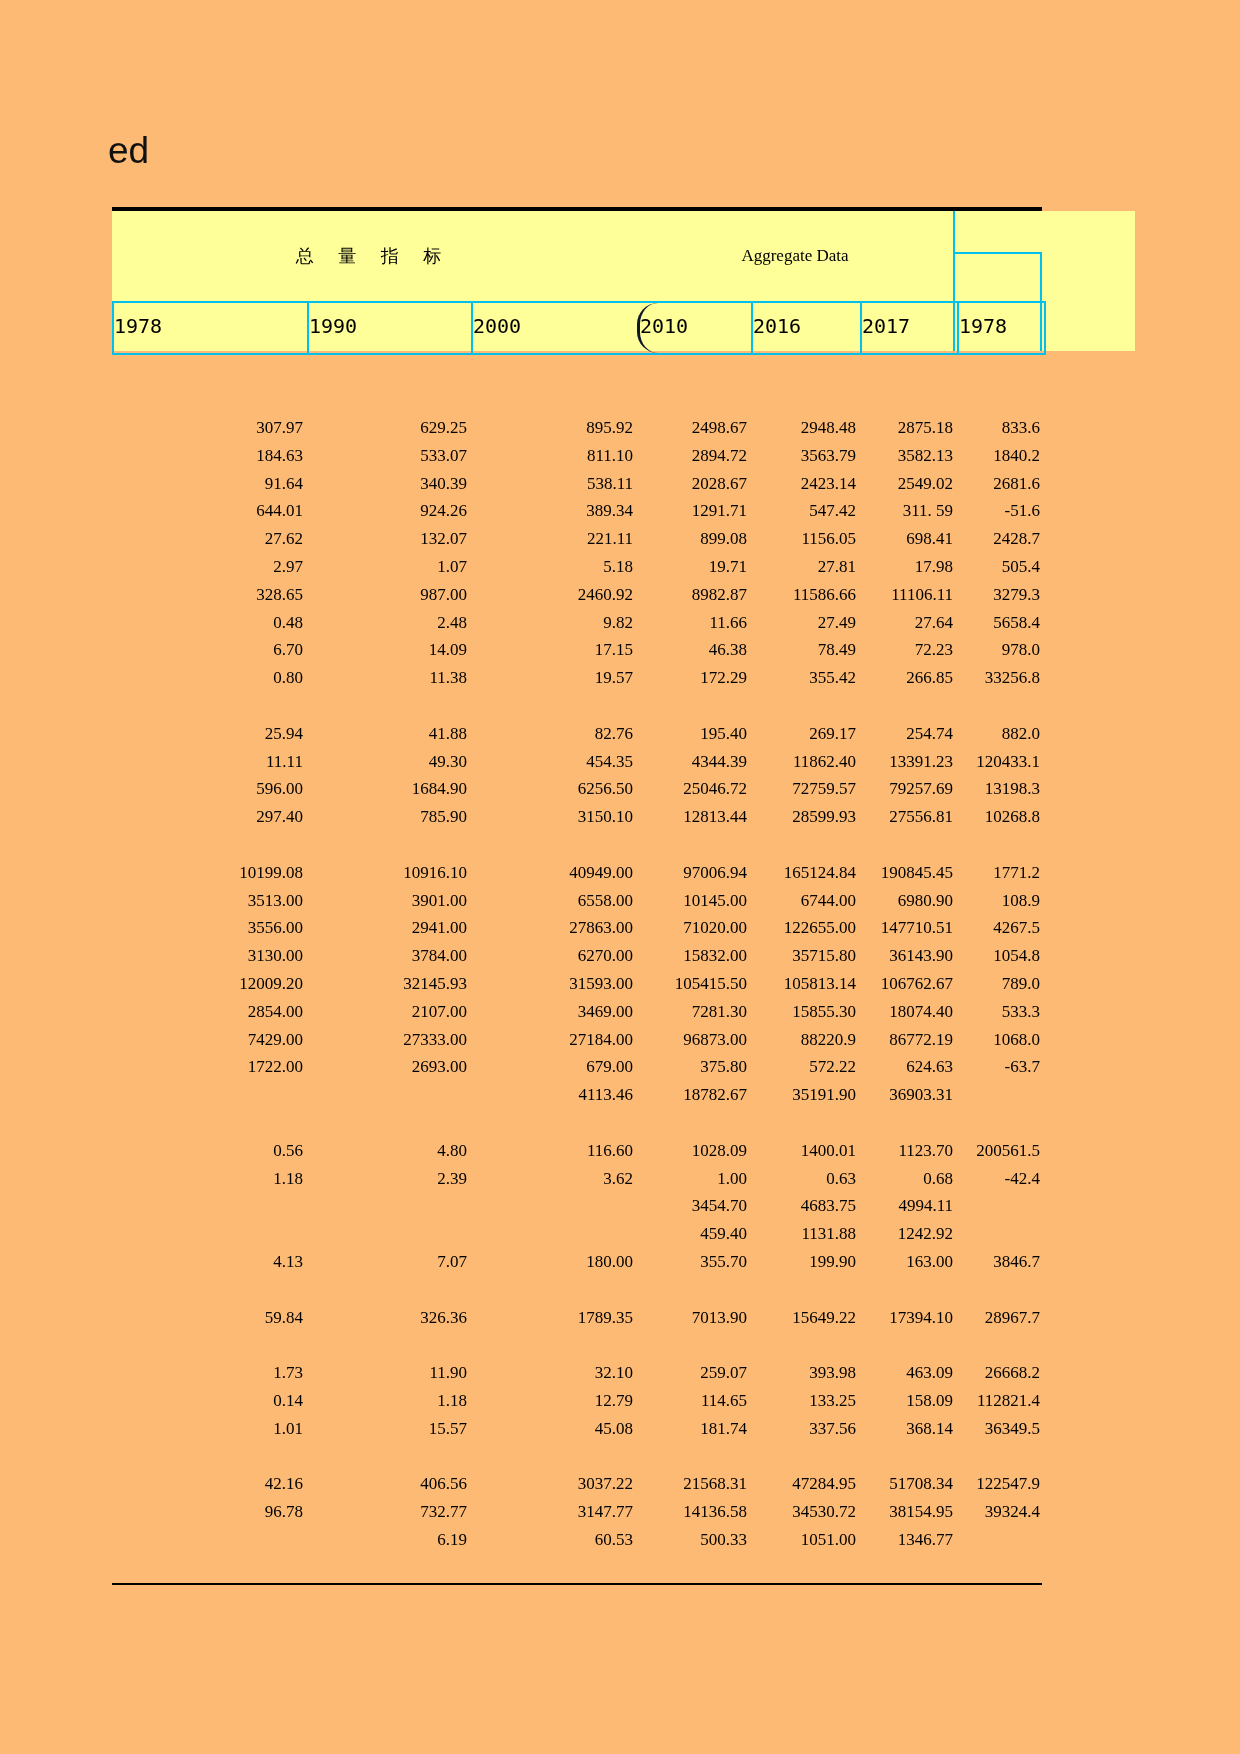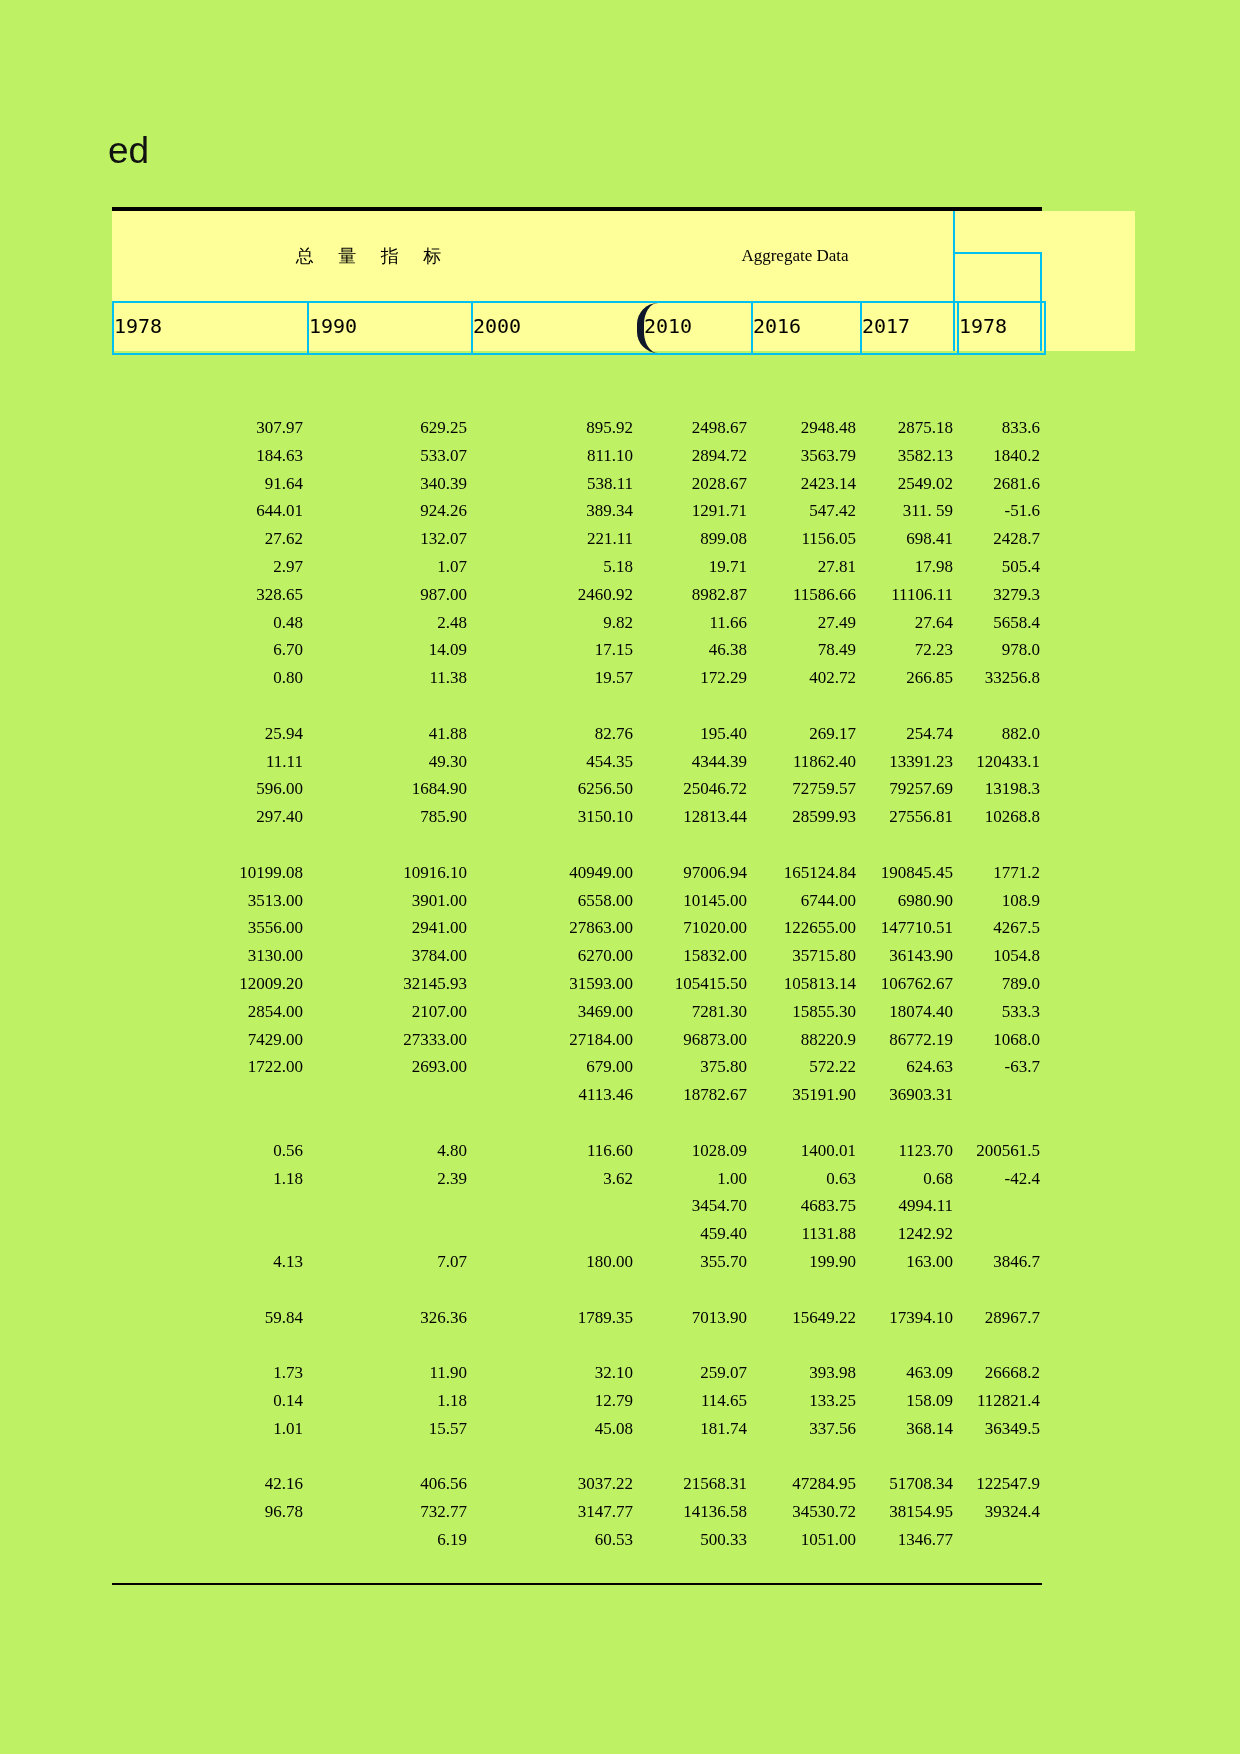--- a/index.html
+++ b/index.html
@@ -1,35 +1,35 @@
 <!DOCTYPE html>
 <html><head>
 <meta charset="utf-8">
 <style>
   html,body{margin:0;padding:0;background:#ffffff;}
-  .page{position:relative;width:1240px;height:1754px;background:#bef264;overflow:hidden;
+  .page{position:relative;width:1240px;height:1754px;background:#fdba74;overflow:hidden;
         font-family:"Liberation Serif", serif;color:#000;}
   .doc-title{position:absolute;left:108px;top:130px;font-family:"Liberation Sans", sans-serif;
         font-size:37px;font-weight:500;color:#111;}
   .table-wrap{position:absolute;left:112px;top:207px;width:1023px;}
   .top-border{position:absolute;left:0;top:0;width:930px;height:4px;background:#000;}
   .hdr{position:absolute;left:0;top:4px;width:1023px;height:140px;background:#ffff99;}
   .grp{position:absolute;top:0;height:90px;line-height:90px;text-align:center;}
   .grp-cn{left:0;width:523px;font-size:18px;letter-spacing:10px;font-family:"Liberation Serif", serif;}
   .grp-en{left:523px;width:320px;font-size:17px;font-family:"Liberation Serif", serif;}
   .vline-tall{position:absolute;left:841px;top:0;width:2px;height:140px;background:#00c0f0;}
   .hline-right{position:absolute;left:843px;top:41px;width:87px;height:2px;background:#00c0f0;}
   .vline-right{position:absolute;left:928px;top:41px;width:2px;height:99px;background:#00c0f0;}
   .yrow{position:absolute;left:0;top:90px;width:930px;height:50px;display:grid;
         grid-template-columns:193px 164px 166px 114px 109px 97px 87px;
         border:2px solid #00c0f0;}
   .ycell{box-sizing:border-box;line-height:46px;
         font-family:"DejaVu Sans Mono", monospace;font-size:20px;}
   .ycell.cb{border-left:2px solid #00c0f0;}
-  .ycell.bb{border-left:7px solid #0f172a;border-radius:21px;}
+  .ycell.bb{border-left:3px solid #0f172a;border-radius:21px;}
   .grid{position:absolute;left:4px;top:207px;width:930px;}
   .row{display:grid;grid-template-columns:193px 164px 166px 114px 109px 97px 87px;height:27.8px;}
   .row.spacer{height:27.8px;}
   .cell{box-sizing:border-box;text-align:right;padding-right:6px;
         font-family:"Liberation Serif", serif;font-size:17px;line-height:27.8px;white-space:pre;}
   .bottom-border{position:absolute;left:0;top:1376px;width:930px;height:2px;background:#000;}
 </style>
 </head>
 <body>
 
@@ -139,21 +139,21 @@
           <div class="cell">46.38</div>
           <div class="cell">78.49</div>
           <div class="cell">72.23</div>
           <div class="cell">978.0</div>
         </div>
         <div class="row">
           <div class="cell">0.80</div>
           <div class="cell">11.38</div>
           <div class="cell">19.57</div>
           <div class="cell">172.29</div>
-          <div class="cell">402.72</div>
+          <div class="cell">355.42</div>
           <div class="cell">266.85</div>
           <div class="cell">33256.8</div>
         </div>
         <div class="row spacer"></div>
         <div class="row">
           <div class="cell">25.94</div>
           <div class="cell">41.88</div>
           <div class="cell">82.76</div>
           <div class="cell">195.40</div>
           <div class="cell">269.17</div>

